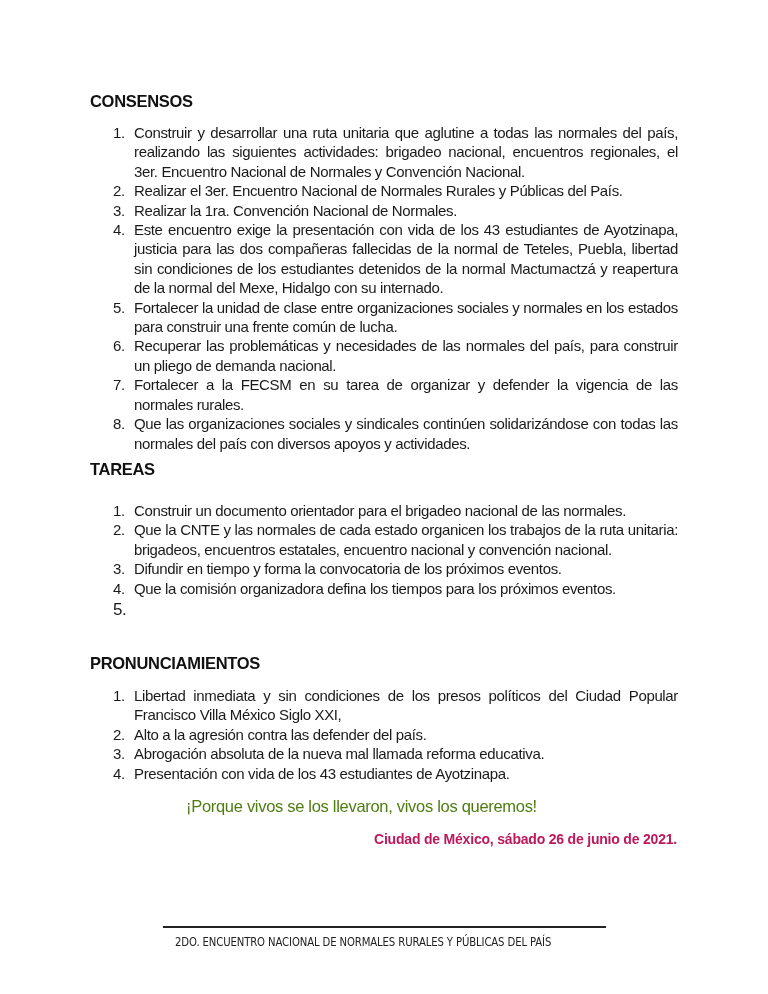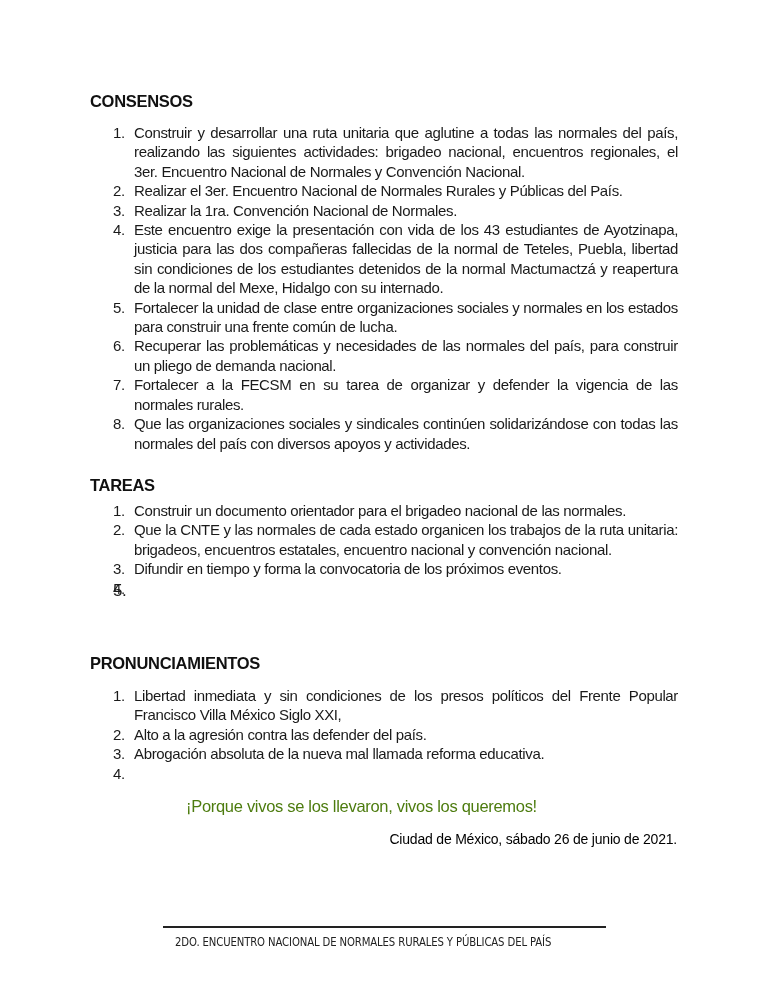--- a/index.html
+++ b/index.html
@@ -56,24 +56,24 @@
       top: 797px;
       font-weight: normal;
       font-size: 16.5px;
       letter-spacing: -0.3px;
       color: #4d7c0f;
     }
     .dateline {
       position: absolute;
       right: 91px;
       top: 831px;
-      font-weight: normal;
+      font-weight: bold;
       font-size: 14px;
       letter-spacing: -0.2px;
-      color: #000000;
+      color: #be185d;
     }
     .footer-rule {
       position: absolute;
       left: 163px;
       top: 926px;
       width: 443px;
       height: 1.5px;
       background: #222;
     }
     .footer-text {
@@ -99,35 +99,35 @@
     <li><span class="num">1.</span><span class="txt">Construir y desarrollar una ruta unitaria que aglutine a todas las normales del país, realizando las siguientes actividades: brigadeo nacional, encuentros regionales, el 3er. Encuentro Nacional de Normales y Convención Nacional.</span></li>
     <li><span class="num">2.</span><span class="txt">Realizar el 3er. Encuentro Nacional de Normales Rurales y Públicas del País.</span></li>
     <li><span class="num">3.</span><span class="txt">Realizar la 1ra. Convención Nacional de Normales.</span></li>
     <li><span class="num">4.</span><span class="txt">Este encuentro exige la presentación con vida de los 43 estudiantes de Ayotzinapa, justicia para las dos compañeras fallecidas de la normal de Teteles, Puebla, libertad sin condiciones de los estudiantes detenidos de la normal Mactumactzá y reapertura de la normal del Mexe, Hidalgo con su internado.</span></li>
     <li><span class="num">5.</span><span class="txt">Fortalecer la unidad de clase entre organizaciones sociales y normales en los estados para construir una frente común de lucha.</span></li>
     <li><span class="num">6.</span><span class="txt">Recuperar las problemáticas y necesidades de las normales del país, para construir un pliego de demanda nacional.</span></li>
     <li><span class="num">7.</span><span class="txt">Fortalecer a la FECSM en su tarea de organizar y defender la vigencia de las normales rurales.</span></li>
     <li><span class="num">8.</span><span class="txt">Que las organizaciones sociales y sindicales continúen solidarizándose con todas las normales del país con diversos apoyos y actividades.</span></li>
   </ol>
 
-  <h2 class="section-title" style="top:476px;">TAREAS</h2>
+  <h2 class="section-title" style="top:460px;">TAREAS</h2>
   <ol class="list" style="top:501px;">
     <li><span class="num">1.</span><span class="txt">Construir un documento orientador para el brigadeo nacional de las normales.</span></li>
     <li><span class="num">2.</span><span class="txt">Que la CNTE y las normales de cada estado organicen los trabajos de la ruta unitaria: brigadeos, encuentros estatales, encuentro nacional y convención nacional.</span></li>
     <li><span class="num">3.</span><span class="txt">Difundir en tiempo y forma la convocatoria de los próximos eventos.</span></li>
-    <li><span class="num">4.</span></li>
+    <li><span class="num">4.</span><span class="txt">Que la comisión organizadora defina los tiempos para los próximos eventos.</span></li>
     <li class="big" style="margin-top:2px;"><span class="num">5.</span></li>
   </ol>
 
   <h2 class="section-title" style="top:654px;">PRONUNCIAMIENTOS</h2>
   <ol class="list" style="top:686px;">
-    <li><span class="num">1.</span><span class="txt">Libertad inmediata y sin condiciones de los presos políticos del Frente Popular Francisco Villa México Siglo XXI,</span></li>
+    <li><span class="num">1.</span><span class="txt">Libertad inmediata y sin condiciones de los presos políticos del Ciudad Popular Francisco Villa México Siglo XXI,</span></li>
     <li><span class="num">2.</span><span class="txt">Alto a la agresión contra las defender del país.</span></li>
     <li><span class="num">3.</span><span class="txt">Abrogación absoluta de la nueva mal llamada reforma educativa.</span></li>
-    <li><span class="num">4.</span></li>
+    <li><span class="num">4.</span><span class="txt">Presentación con vida de los 43 estudiantes de Ayotzinapa.</span></li>
   </ol>
 
   <p class="slogan">¡Porque vivos se los llevaron, vivos los queremos!</p>
   <p class="dateline">Ciudad de México, sábado 26 de junio de 2021.</p>
 
   <div class="footer-rule"></div>
   <p class="footer-text">2DO. ENCUENTRO NACIONAL DE NORMALES RURALES Y PÚBLICAS DEL PAÍS</p>
 
 </div>
 

